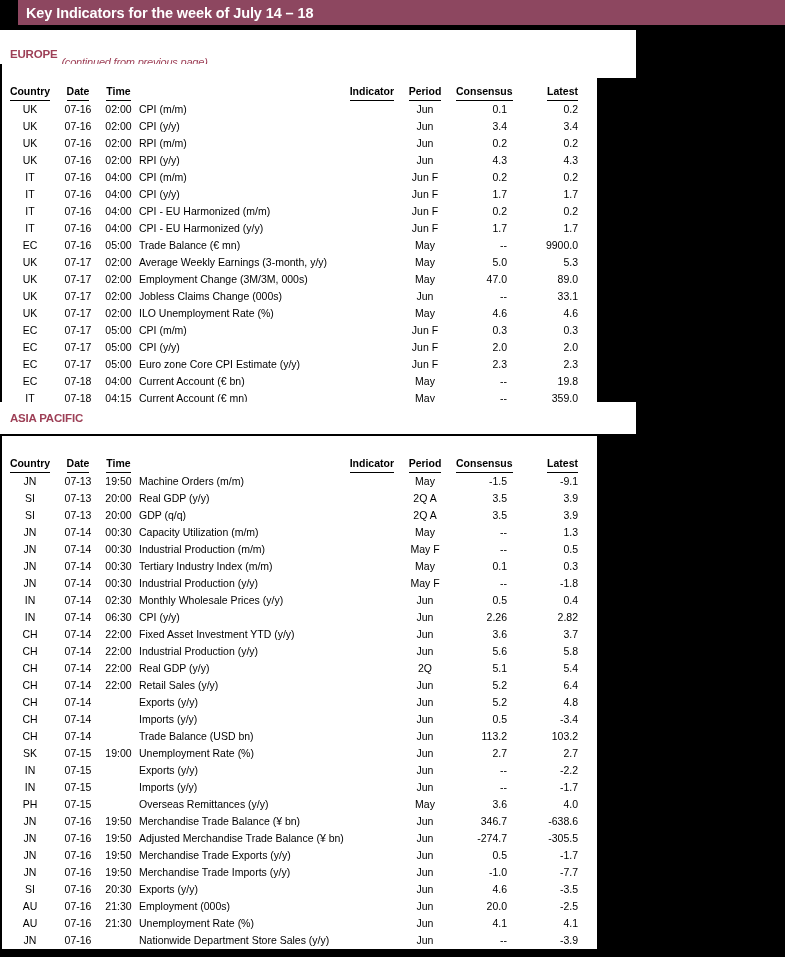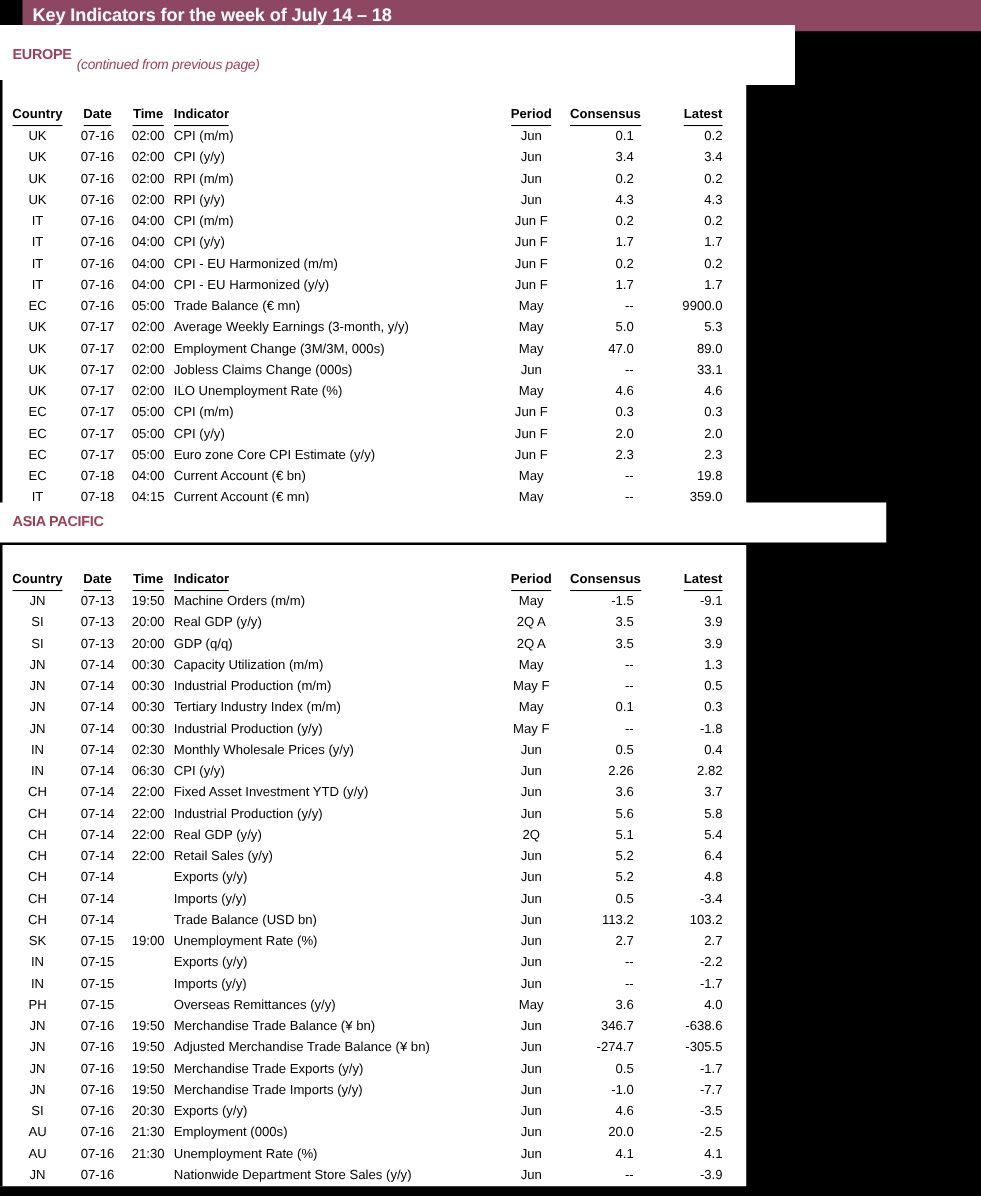--- a/index.html
+++ b/index.html
@@ -113,34 +113,34 @@
   col.c-period  { width: 62px; }
   col.c-cons    { width: 70px; }
   col.c-latest  { width: 71px; }
 
   .al-c { text-align: center; }
   .al-l { text-align: left; }
   .al-r { text-align: right; padding-right: 19px !important; }
 
   th.al-r { text-align: right; padding-right: 19px !important; }
   th.al-c { text-align: center; }
-  th.al-l { text-align: left; }
+  th.al-l { text-align: right; }
 
   tr.bold td { font-weight: bold; }
 </style>
 </head>
 <body>
 
 <div class="title-bar">
   <div class="black-strip"></div>
   <div class="title-text">Key Indicators for the week of July 14 – 18</div>
 </div>
 
 <div id="sections-root">
-    <div class="section-box" style="top: 20px; width: 636px; height: 48px; text-align: center;">
+    <div class="section-box" style="top: 30px; width: 636px; height: 48px; text-align: center;">
       <span class="section-name">EUROPE</span>
       <span class="section-note">(continued from previous page)</span>
     </div>
     <div class="table-box" style="top: 64px; width: 597px;">
       <table class="ind">
         <colgroup>
           <col class="c-country">
           <col class="c-date">
           <col class="c-time">
           <col class="c-ind">
@@ -318,21 +318,21 @@
             <td class="al-c">07-18</td>
             <td class="al-c">04:15</td>
             <td class="al-l">Current Account (€ mn)</td>
             <td class="al-c">May</td>
             <td class="al-r">--</td>
             <td class="al-r">359.0</td>
           </tr>
         </tbody>
       </table>
     </div>
-    <div class="section-box" style="top: 402px; width: 709px; height: 32px;">
+    <div class="section-box" style="top: 402px; width: 636px; height: 32px;">
       <span class="section-name">ASIA PACIFIC</span>
     </div>
     <div class="table-box" style="top: 436px; width: 597px;">
       <table class="ind">
         <colgroup>
           <col class="c-country">
           <col class="c-date">
           <col class="c-time">
           <col class="c-ind">
           <col class="c-period">

